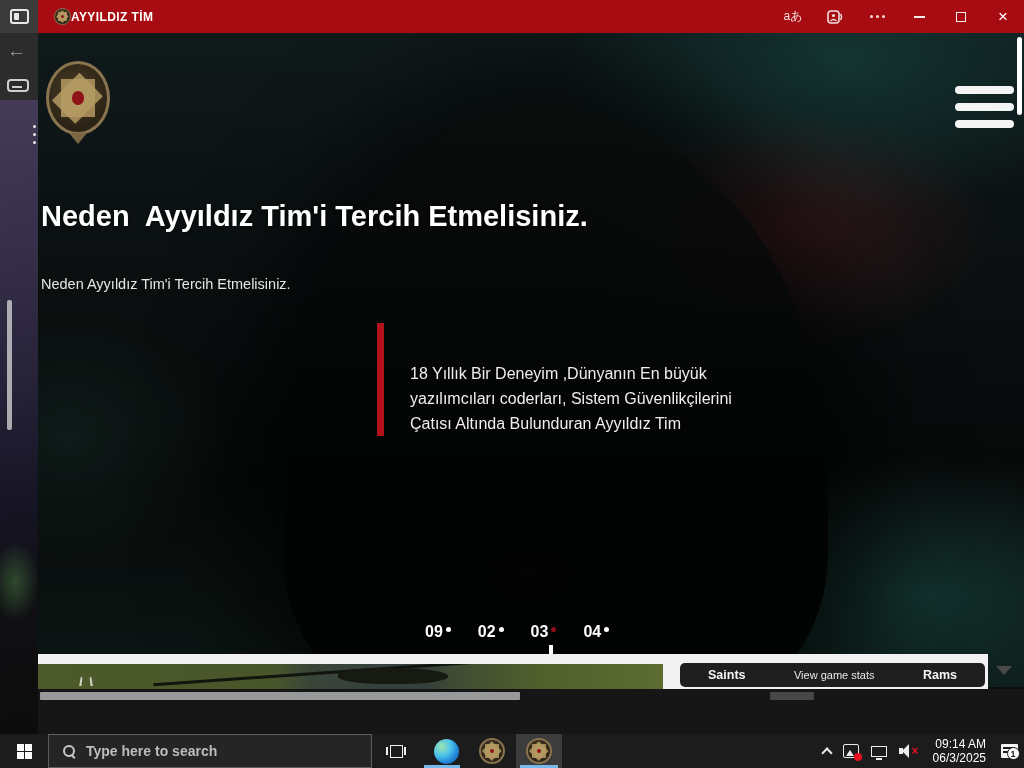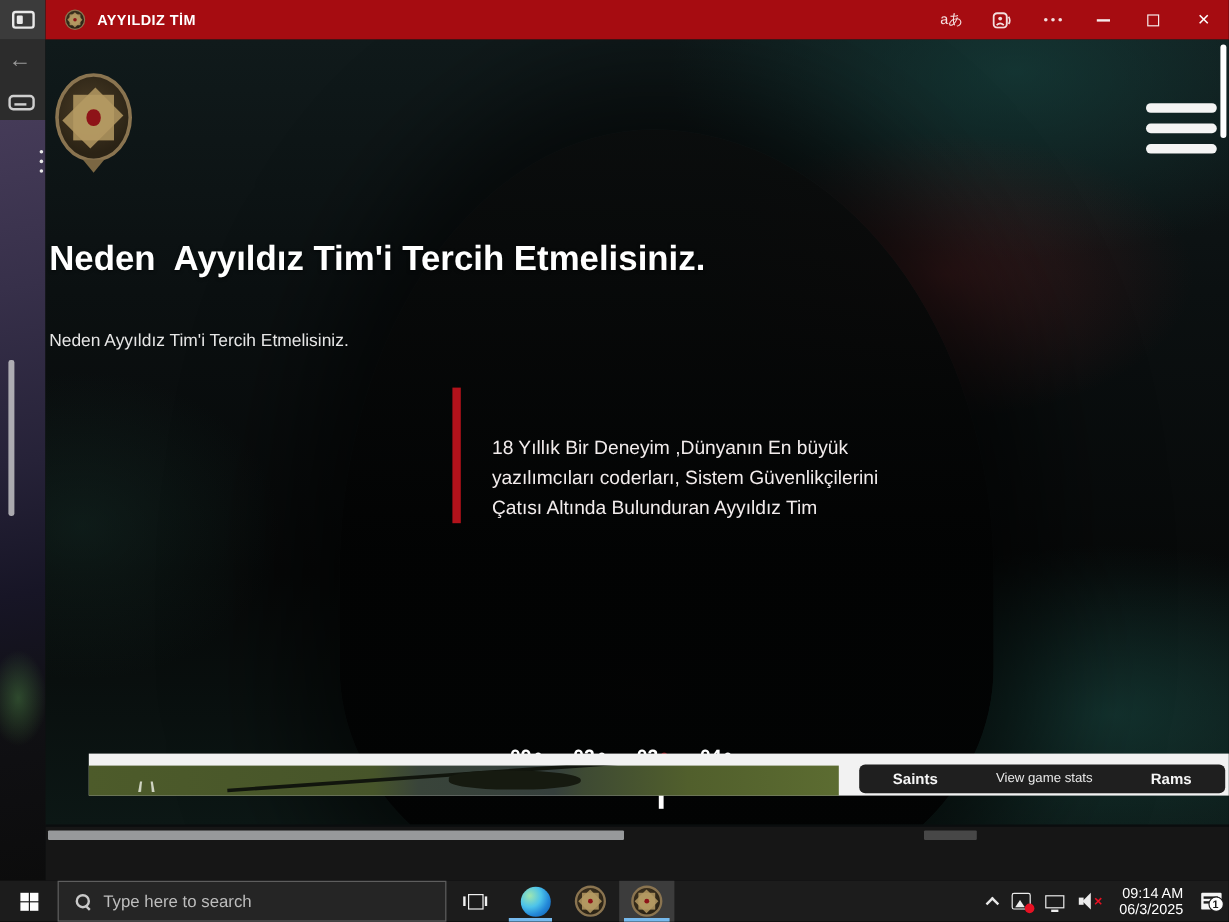--- a/index.html
+++ b/index.html
@@ -23,21 +23,21 @@
   .rail-sliver { position:absolute; left:7px; top:200px; width:5px; height:130px; background:#d9d9d9; opacity:.75; border-radius:2px; }
   .rail-dots { position:absolute; right:1px; top:25px; width:4px; }
   .rail-dots i { display:block; width:3px; height:3px; border-radius:50%; background:#e8e8e8; margin:0 0 5px 0; }
 
   
   #app-window { position:absolute; left:38px; top:0; width:986px; height:734px; background:#0a0d0e; }
 
   
   #titlebar { position:absolute; left:0; top:0; width:986px; height:33px; background:#a60c11;
               display:flex; align-items:center; }
-  #titlebar .app-title { color:#fff; font-size:12px; font-weight:bold; letter-spacing:.4px; margin-left:10px; }
+  #titlebar .app-title { color:#fff; font-size:12px; font-weight:bold; letter-spacing:.4px; }
   .tb-controls { position:absolute; right:0; top:0; height:33px; display:flex; align-items:flex-start; }
   .tb-btn { width:42px; height:33px; display:flex; align-items:center; justify-content:center; color:#f4dada; }
   .glyph-texttools { font-size:12px; color:#f6e3e3; }
   .readaloud svg { display:block; }
   .dots3 { display:flex; gap:3px; }
   .dots3 i { width:3px; height:3px; border-radius:50%; background:#f3dede; }
   .min-glyph { width:11px; height:2px; background:#f6eaea; }
   .max-glyph { width:10px; height:10px; border:1.5px solid #f6eaea; }
   .close-glyph { color:#fff; font-size:17px; line-height:1; }
 
@@ -86,21 +86,21 @@
              border-radius:28px; background:#b20d15; color:#fff; font-size:17px;
              font-family:"Liberation Sans", sans-serif; }
 
   .pagination { position:absolute; left:387px; top:590px; display:flex; gap:27px; }
   .page-item { display:flex; align-items:flex-start; color:#fff; font-size:16px; font-weight:700; cursor:pointer; }
   .page-item .dot { width:5px; height:5px; border-radius:50%; background:#fff; margin:4px 0 0 3px; }
   .page-item.active .dot { background:#8f1016; }
   .page-tick { position:absolute; left:511px; top:612px; width:4px; height:29px; background:#fff; }
 
   
-  #page-strip { position:absolute; left:0; top:628px; width:950px; height:35px; background:#f2f2f2;margin-left:36px; }
+  #page-strip { position:absolute; left:0; top:654px; width:950px; height:35px; background:#f2f2f2; }
   .game-img { position:absolute; left:0; top:10px; width:625px; height:25px; overflow:hidden;
      background:linear-gradient(90deg, #4d5b2a 0%, #47552a 38%, #39443a 44%, #353f3c 62%, #3e4a33 66%, #515f2c 80%, #5c6c31 100%); }
   .heli-rotor { position:absolute; left:115px; top:6px; width:380px; height:3px; background:#11150d; transform:rotate(-4deg); }
   .heli-body { position:absolute; left:300px; top:4px; width:110px; height:16px; background:#161a10; border-radius:40% 50% 45% 45%; }
   .field-mark { position:absolute; left:42px; top:12px; width:12px; height:10px;
                 border-left:2px solid #cfd4c2; border-right:2px solid #cfd4c2; transform:perspective(20px) rotateX(30deg); }
   .sports-bar { position:absolute; left:642px; top:9px; width:305px; height:24px; background:#1f1f1f; border-radius:5px;
                 display:flex; align-items:center; justify-content:space-between; padding:0 28px; cursor:pointer; }
   .sports-bar .team { color:#f5f5f5; font-size:12.5px; font-weight:700; }
   .sports-bar .stats { color:#e8e8e8; font-size:11px; }
@@ -116,21 +116,21 @@
   #taskbar { position:absolute; left:0; top:734px; width:1024px; height:34px; background:#1c1c1c; z-index:5; }
   .start-btn { position:absolute; left:0; top:0; width:48px; height:34px; display:flex; align-items:center; justify-content:center; cursor:pointer; }
   .win-logo { width:15px; height:15px; display:grid; grid-template-columns:7px 7px; grid-template-rows:7px 7px; gap:1px; }
   .win-logo i { background:#fdfdfd; }
   .search-box { position:absolute; left:48px; top:0; width:324px; height:34px; background:#252525;
                 border:1px solid #5e5e5e; display:flex; align-items:center; }
   .mag-icon { position:relative; width:13px; height:13px; margin:0 10px 0 14px; flex:none; }
   .mag-icon::before { content:""; position:absolute; left:0; top:0; width:8px; height:8px; border:2px solid #c9c9c9; border-radius:50%; }
   .mag-icon::after { content:""; position:absolute; left:9px; top:9px; width:5px; height:2px; background:#c9c9c9; transform:rotate(45deg); transform-origin:0 0; }
   .search-box input { background:transparent; border:none; outline:none; color:#84cc16; font-size:14px;
-                      width:260px; font-family:"Liberation Sans", sans-serif; }
+                      width:260px; font-family:"Liberation Sans", sans-serif;font-weight:bold; }
   .search-box input::placeholder { color:#bdbdbd; opacity:1; }
   .tb-slot { position:absolute; top:0; height:34px; width:40px; display:flex; align-items:center; justify-content:center; cursor:pointer; }
   .taskview-icon { position:relative; width:16px; height:13px; }
   .taskview-icon::before { content:""; position:absolute; left:2px; top:0; width:11px; height:11px; border:1.5px solid #f0f0f0; }
   .taskview-icon::after { content:""; position:absolute; left:-2px; top:2px; width:2px; height:8px; background:#f0f0f0; box-shadow:18px 0 0 #f0f0f0; }
   .edge-icon { width:25px; height:25px; border-radius:50%;
                background:radial-gradient(circle at 30% 30%, #9fe6b0 0%, #4cc3ea 38%, #2387d8 65%, #0b55a4 100%); }
   .slot-active { background:#3c3c3c; }
   .underline { position:absolute; top:31px; height:3px; background:#76b9ed; }
   .ul-edge { left:424px; width:36px; }

